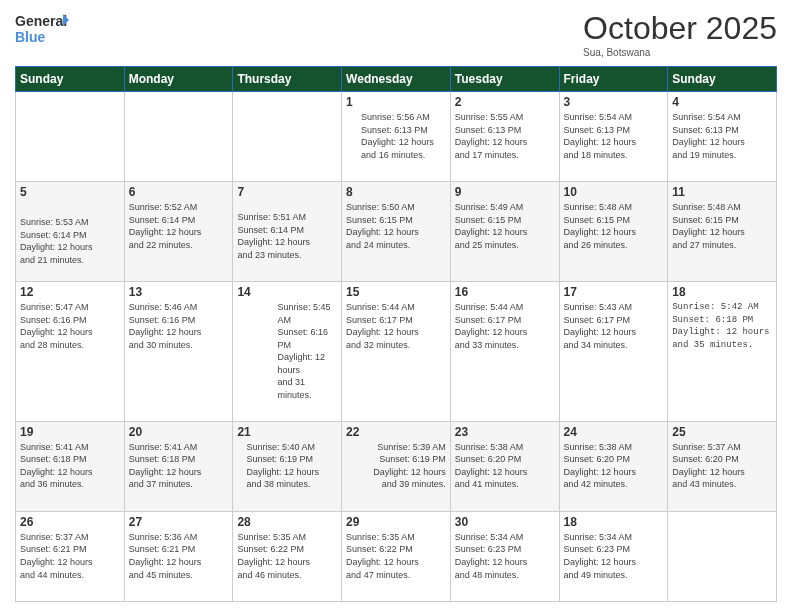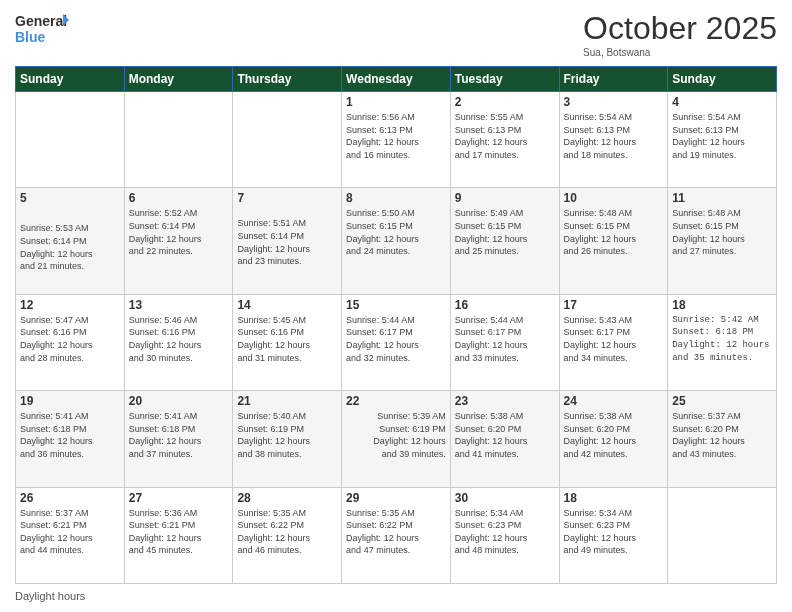--- a/index.html
+++ b/index.html
@@ -117,21 +117,21 @@
         <th>Sunday</th>
       </tr>
     </thead>
     <tbody id="calendar-body">
     <tr>
           <td class="empty-cell"></td>
           <td class="empty-cell"></td>
           <td class="empty-cell"></td>
           <td>
             <span class="day-number">1</span>
-            <div class="day-info" style="white-space: pre-line;">Sunrise: 5:56 AM
+            <div class="day-info" style="white-space: pre-line; margin-left: 15px;">Sunrise: 5:56 AM
 Sunset: 6:13 PM
 Daylight: 12 hours
 and 16 minutes.</div>
           </td>
           <td>
             <span class="day-number">2</span>
             <div class="day-info" style="white-space: pre-line;">Sunrise: 5:55 AM
 Sunset: 6:13 PM
 Daylight: 12 hours
 and 17 minutes.</div>
@@ -212,21 +212,21 @@
           </td>
           <td>
             <span class="day-number">13</span>
             <div class="day-info" style="white-space: pre-line;">Sunrise: 5:46 AM
 Sunset: 6:16 PM
 Daylight: 12 hours
 and 30 minutes.</div>
           </td>
           <td>
             <span class="day-number">14</span>
-            <div class="day-info" style="white-space: pre-line;">Sunrise: 5:45 AM
+            <div class="day-info" style="white-space: pre-line; margin-left: 40px;">Sunrise: 5:45 AM
 Sunset: 6:16 PM
 Daylight: 12 hours
 and 31 minutes.</div>
           </td>
           <td>
             <span class="day-number">15</span>
             <div class="day-info" style="white-space: pre-line;">Sunrise: 5:44 AM
 Sunset: 6:17 PM
 Daylight: 12 hours
 and 32 minutes.</div>
@@ -263,21 +263,21 @@
           </td>
           <td>
             <span class="day-number">20</span>
             <div class="day-info" style="white-space: pre-line;">Sunrise: 5:41 AM
 Sunset: 6:18 PM
 Daylight: 12 hours
 and 37 minutes.</div>
           </td>
           <td>
             <span class="day-number">21</span>
-            <div class="day-info" style="white-space: pre-line;">Sunrise: 5:40 AM
+            <div class="day-info" style="white-space: pre-line; margin-left: 9px;">Sunrise: 5:40 AM
 Sunset: 6:19 PM
 Daylight: 12 hours
 and 38 minutes.</div>
           </td>
           <td>
             <span class="day-number">22</span>
             <div class="day-info" style="white-space: pre-line; text-align: right;">Sunrise: 5:39 AM
 Sunset: 6:19 PM
 Daylight: 12 hours
 and 39 minutes.</div>
@@ -345,16 +345,13 @@
             <div class="day-info" style="white-space: pre-line;">Sunrise: 5:34 AM
 Sunset: 6:23 PM
 Daylight: 12 hours
 and 49 minutes.</div>
           </td>
           <td class="empty-cell"></td>
         </tr>
       </tbody>
   </table>
 
-  <div class="footer">
-    <span>Daylight hours</span>
-  </div>
 </div>
 
 </body></html>

